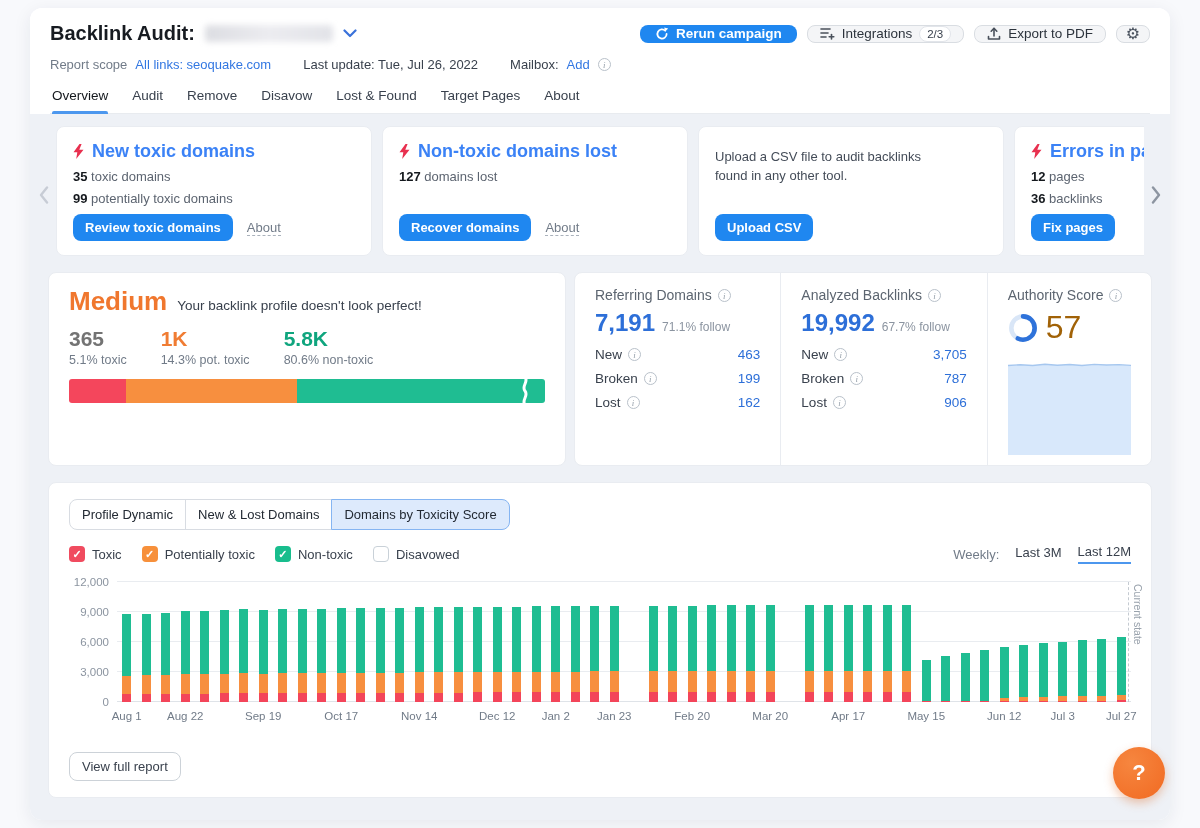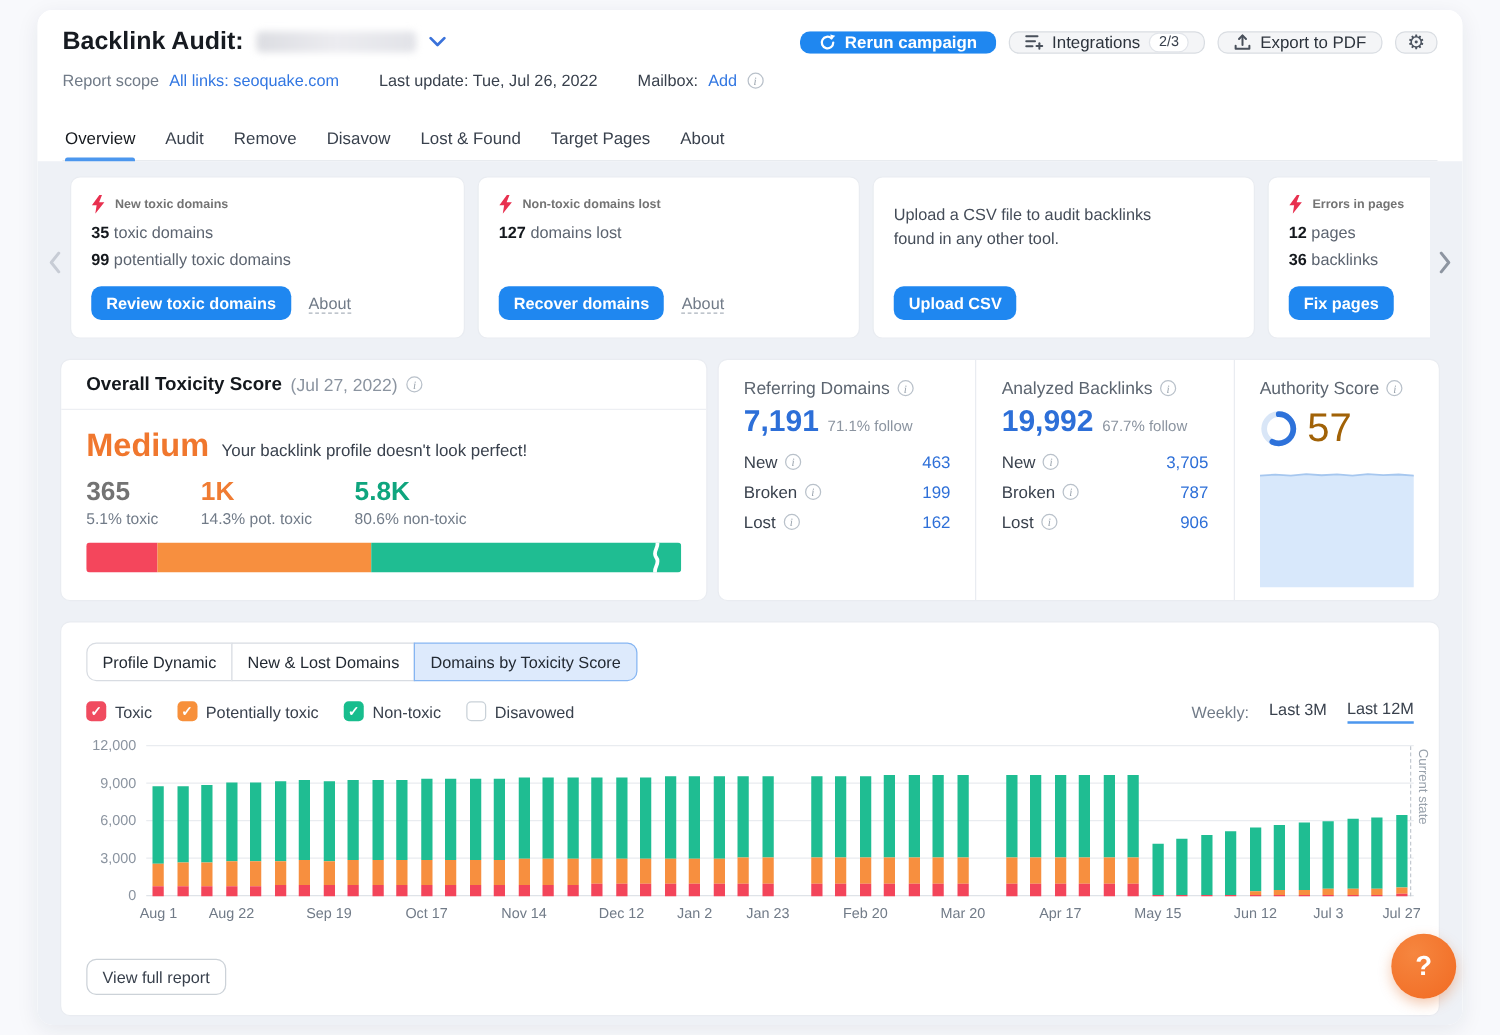--- a/index.html
+++ b/index.html
@@ -25,39 +25,39 @@
            font-size:11.5px; color:#39414d; }
   .gear-glyph::before { content:"\2699"; font-size:16px; color:#4b535f; }
   .meta-row { display:flex; align-items:center; gap:8px; margin-top:12px; font-size:13px; color:#39414d; }
   .muted { color:#717b88; }
   .link { color:#3277e2; cursor:pointer; }
   .meta-gap { width:16px; }
   .info-icon { display:inline-block; width:13px; height:13px; border-radius:50%; border:1px solid #b9c1ca;
                color:#98a2ac; font-size:9px; line-height:12px; text-align:center;
                font-family:"Liberation Serif", serif; font-style:italic; flex:none; }
   .info-icon::before { content:"i"; }
-  .tabs-row { display:flex; gap:24px; margin-top:31px; border-bottom:1px solid #e8ebef; padding:0 2px; }
+  .tabs-row { display:flex; gap:24px; margin-top:16px; border-bottom:1px solid #e8ebef; padding:0 2px; }
   .tab { font-size:13.5px; color:#39414d; padding-bottom:10px; position:relative; cursor:pointer; }
   .tab.active { color:#14181d; }
   .tab.active::after { content:""; position:absolute; left:0; right:0; bottom:-1px; height:3px;
                        background:#4c97ee; border-radius:2px 2px 0 0; }
 
   
   .app-body { background:#eef1f6; height:100%; padding:12px 0 0 0; }
 
   
   .carousel { position:relative; padding:0 26px; }
   .car-chevron { position:absolute; top:56px; width:16px; height:26px; display:flex; align-items:center;
                  justify-content:center; cursor:pointer; }
   .car-left { left:6px; } .car-right { right:6px; }
   .cards-strip { display:flex; gap:10px; overflow:hidden; }
   .card { background:#fff; border-radius:8px; border:1px solid #e9ecf1; padding:14px 16px; height:130px;
           flex:none; width:316px; display:flex; flex-direction:column; }
   .card.c2, .card.c3 { width:306px; }
-  .card-head { display:flex; align-items:center; gap:8px; font-size:10px; font-weight:bold; color:#737373; white-space:nowrap; }
+  .card-head { display:flex; align-items:center; gap:8px; font-size:18px; font-weight:bold; color:#3b82f6; white-space:nowrap; }
   .card-line { font-size:13px; color:#5c6470; margin-top:7px; white-space:nowrap; }
   .card-line b { color:#14181d; font-weight:bold; }
   .card-desc { font-size:13px; color:#444c58; margin-top:7px; line-height:1.45; width:230px; }
   .card-foot { margin-top:auto; display:flex; align-items:center; gap:14px; }
   .btn-small { background:#1f87f0; color:#fff; font-weight:bold; font-size:13px; border-radius:8px;
                padding:6px 12px; cursor:pointer; white-space:nowrap; }
   .about-link { font-size:13px; color:#717b88; border-bottom:1px dashed #aab2bc; cursor:pointer; }
   .gear-blue::before { content:"\2699"; color:#2d71dd; font-size:16px; }
 
   
@@ -268,25 +268,20 @@
           <div class="card-foot">
             <span class="btn-small">Fix pages</span>
           </div>
         </div>
       </div>
     </div>
 
     <div class="panels-row">
 
       <div class="panel toxicity-panel">
-        <div class="panel-head">
-          <span class="panel-title">Overall Toxicity Score</span>
-          <span class="panel-date">(Jul 27, 2022)</span>
-          <span class="info-icon"></span>
-        </div>
         <div class="tox-body">
           <div class="level-row">
             <span class="level">Medium</span>
             <span class="level-msg">Your backlink profile doesn't look perfect!</span>
           </div>
           <div class="stats-row">
             <div>
               <div class="stat-value sv-red">365</div>
               <div class="stat-caption">5.1% toxic</div>
             </div>

